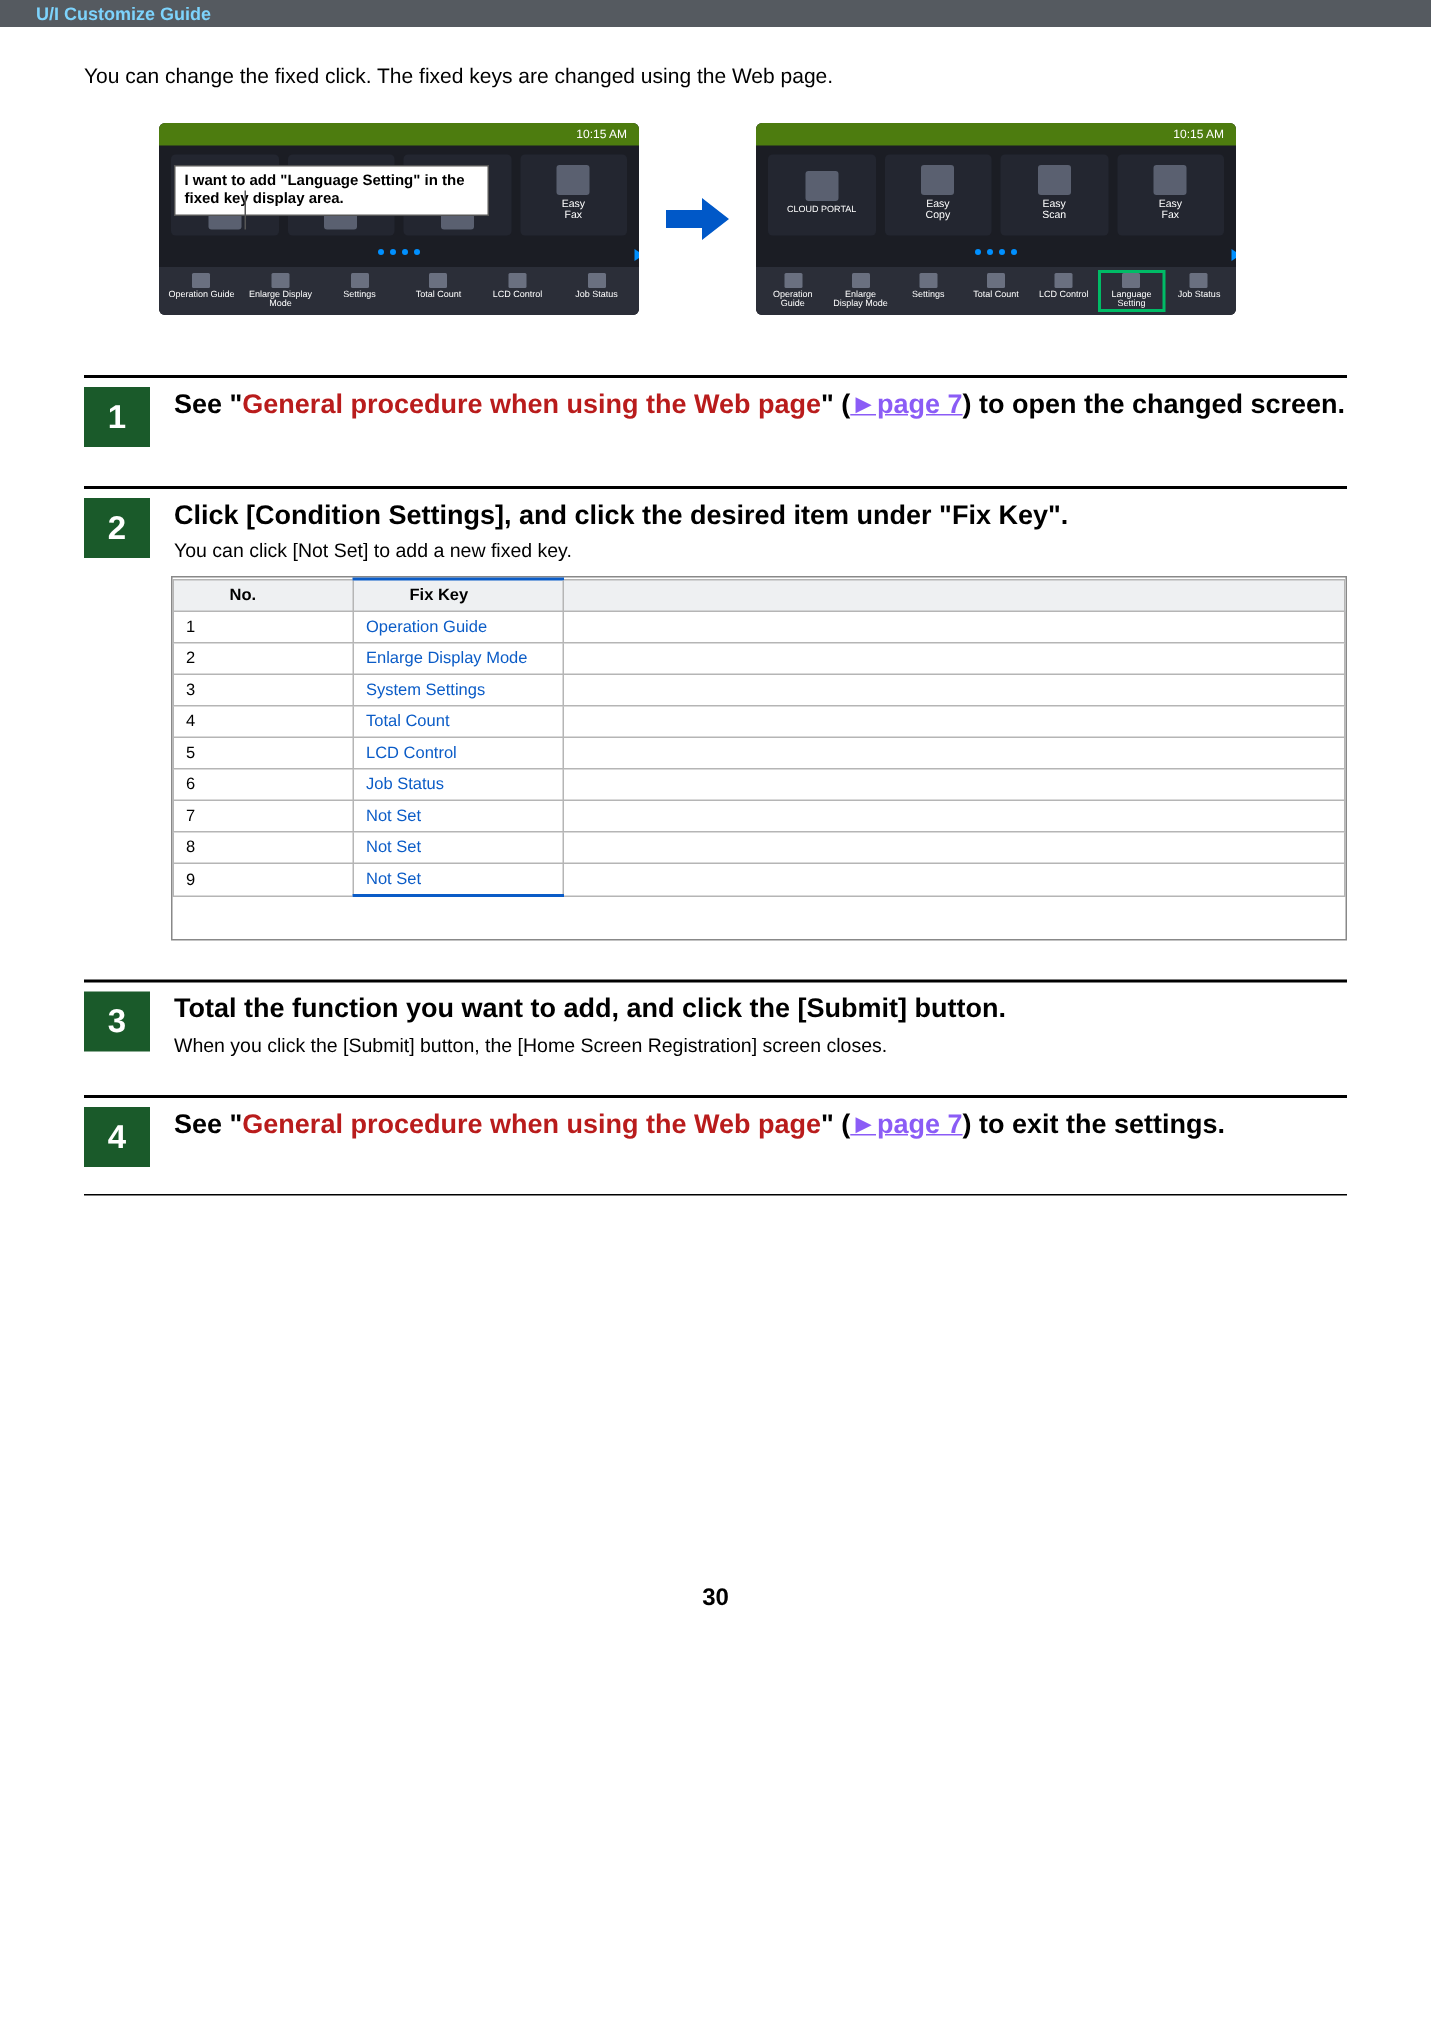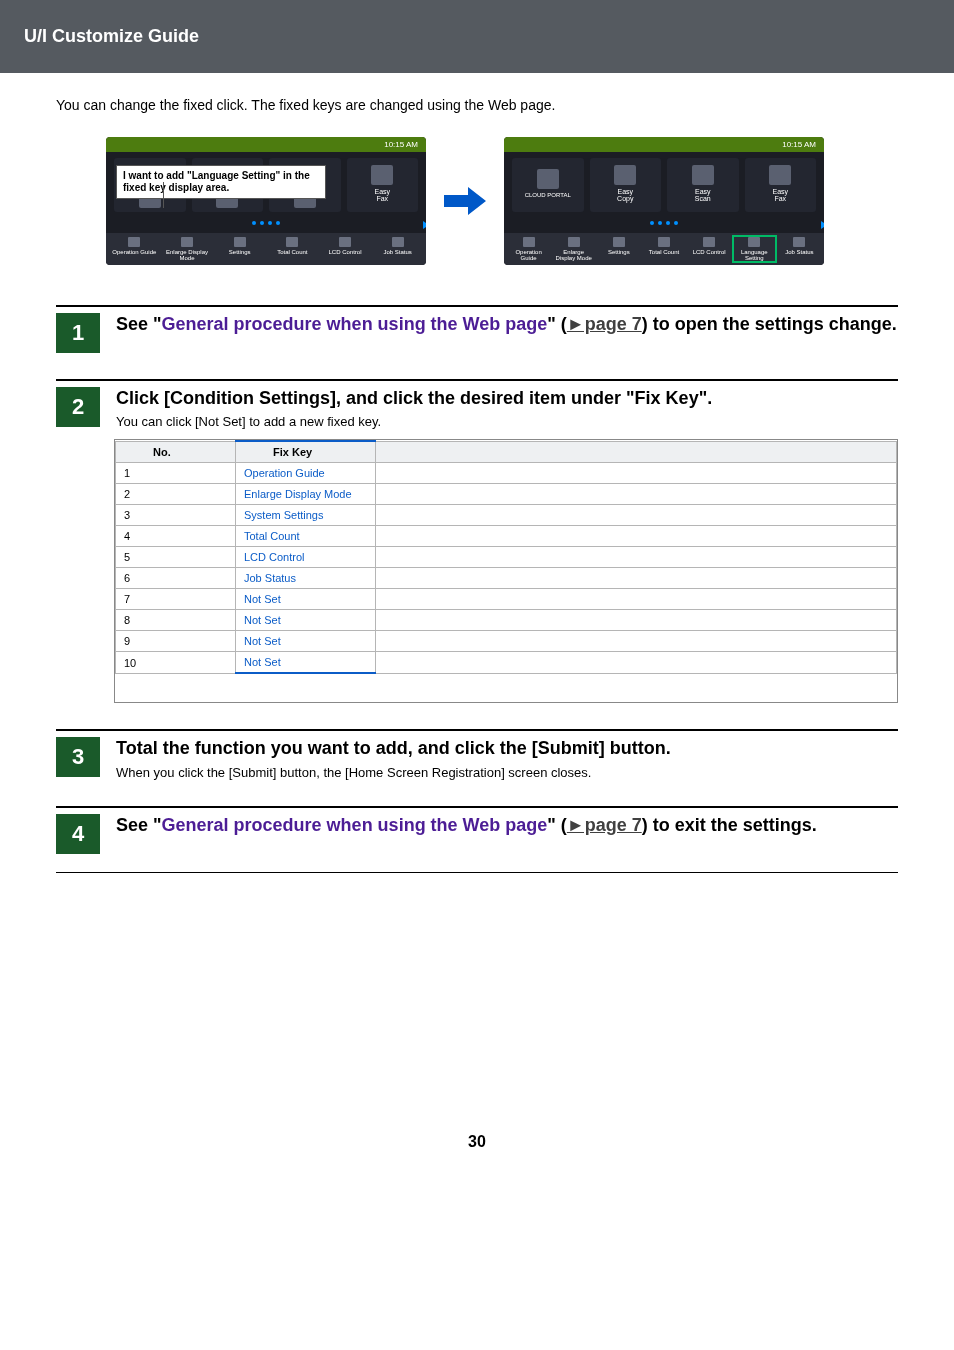--- a/index.html
+++ b/index.html
@@ -1,17 +1,17 @@
 <!DOCTYPE html>
 <html><head>
 <meta charset="utf-8">
 <style>
   * { box-sizing: border-box; margin: 0; padding: 0; }
   body { width: 954px; margin: 0 auto; font-family: Arial, Helvetica, sans-serif; background: #fff; color: #000; }
-  .header-bar { background: #555a60; color: #ffffff; padding: 26px 24px; font-size: 18px; font-weight: bold; }
+  .header-bar { background: #555a60; color: #7dd3fc; padding: 2px 24px; font-size: 12px; font-weight: bold; }
   .content { padding: 24px 56px 40px 56px; }
   h1.title { font-size: 27px; font-weight: bold; margin-bottom: 8px; }
   .intro { font-size: 14px; margin-bottom: 24px; }
   .diagram-row { display: flex; align-items: center; gap: 18px; margin-bottom: 40px; justify-content: flex-start; padding-left: 50px; }
   .mock-panel { width: 320px; background: #1b1d24; border-radius: 4px; overflow: hidden; font-size: 8px; color: #fff; position: relative; }
   .panel-top { display: flex; justify-content: flex-end; padding: 3px 8px; font-size: 8px; background: #4d7c0f; }
   .panel-main { display: flex; gap: 6px; padding: 6px 8px 4px 8px; align-items: stretch; }
   .panel-slot { flex: 1; background: #232630; border-radius: 3px; height: 54px; display: flex; flex-direction: column; align-items: center; justify-content: flex-end; padding-bottom: 4px; gap: 2px; }
   .panel-slot .sicon { width: 22px; height: 20px; background: #5a6070; border-radius: 2px; }
   .panel-slot.faxc { justify-content: center; gap: 3px; }
@@ -24,22 +24,22 @@
   .bubble::after { content:""; position:absolute; left:46px; bottom:-10px; width:1px; height:26px; background:#555; }
   .arrow { width: 42px; height: 28px; }
   .arrow svg { width:100%; height:100%; }
   .step-block { margin-bottom: 26px; }
   .step-rule { border-top: 2px solid #000; margin-bottom: 6px; }
   .step-rule.thin { border-top: 1px solid #000; }
   .step-row { display:flex; gap: 16px; align-items:flex-start; }
   .step-num { background:#1a5a2a; color:#fff; width:44px; height:40px; display:flex; align-items:center; justify-content:center; font-size:22px; font-weight:bold; flex-shrink:0; }
   .step-body { flex:1; }
   .step-title { font-size:18px; font-weight:bold; line-height:1.3; }
-  .step-title .link { color:#4c1d95;margin-top:12px; }
-  .step-title .plink { color:#404040; text-decoration:underline; }
+  .step-title .link { color:#b91c1c;margin-top:12px; }
+  .step-title .plink { color:#8b5cf6; text-decoration:underline; }
   .step-sub { font-size:13px; margin-top:4px; }
   .table-wrap { border:1px solid #888; margin:10px 0 0 58px; padding: 0 0 28px 0; }
   .tbl { width:100%; border-collapse:collapse; font-size:11px; }
   .tbl th, .tbl td { border:1px solid #b5b5b5; padding:4px 8px; text-align:left; }
   .tbl th { background:#eef0f2; font-weight:bold;padding-left:37px; }
   .tbl .lcell { color:#0b5cc7; }
   .fix-col { border-left:2px solid #0b5cc7; border-right:2px solid #0b5cc7; }
   .tbl tr:first-child th.fix-col { border-top:2px solid #0b5cc7; }
   .tbl tr:last-child td.fix-col { border-bottom:2px solid #0b5cc7; }
   .page-num { text-align:center; font-size:16px; font-weight:bold; margin-top: 260px; }
@@ -170,21 +170,21 @@
       </div>
     </div>
   </div>
 
   <div class="step-block">
     <div class="step-rule"></div>
     <div class="step-row">
       <div class="step-num">1</div>
       <div class="step-body">
         <p class="step-title">
-          <span>See "</span><span class="link">General procedure when using the Web page</span><span>" (</span><span class="plink">►page 7</span><span>) to open the settings change.</span>
+          <span>See "</span><span class="link">General procedure when using the Web page</span><span>" (</span><span class="plink">►page 7</span><span>) to open the changed screen.</span>
         </p>
       </div>
     </div>
   </div>
 
   <div class="step-block">
     <div class="step-rule"></div>
     <div class="step-row">
       <div class="step-num">2</div>
       <div class="step-body">
@@ -238,25 +238,20 @@
         <tr>
               <td>8</td>
               <td class="lcell fix-col">Not Set</td>
               <td></td>
             </tr>
         <tr>
               <td>9</td>
               <td class="lcell fix-col">Not Set</td>
               <td></td>
             </tr>
-        <tr>
-              <td>10</td>
-              <td class="lcell fix-col">Not Set</td>
-              <td></td>
-            </tr>
       </tbody>
         </table>
     </div>
   </div>
 
   <div class="step-block">
     <div class="step-rule"></div>
     <div class="step-row">
       <div class="step-num">3</div>
       <div class="step-body">

